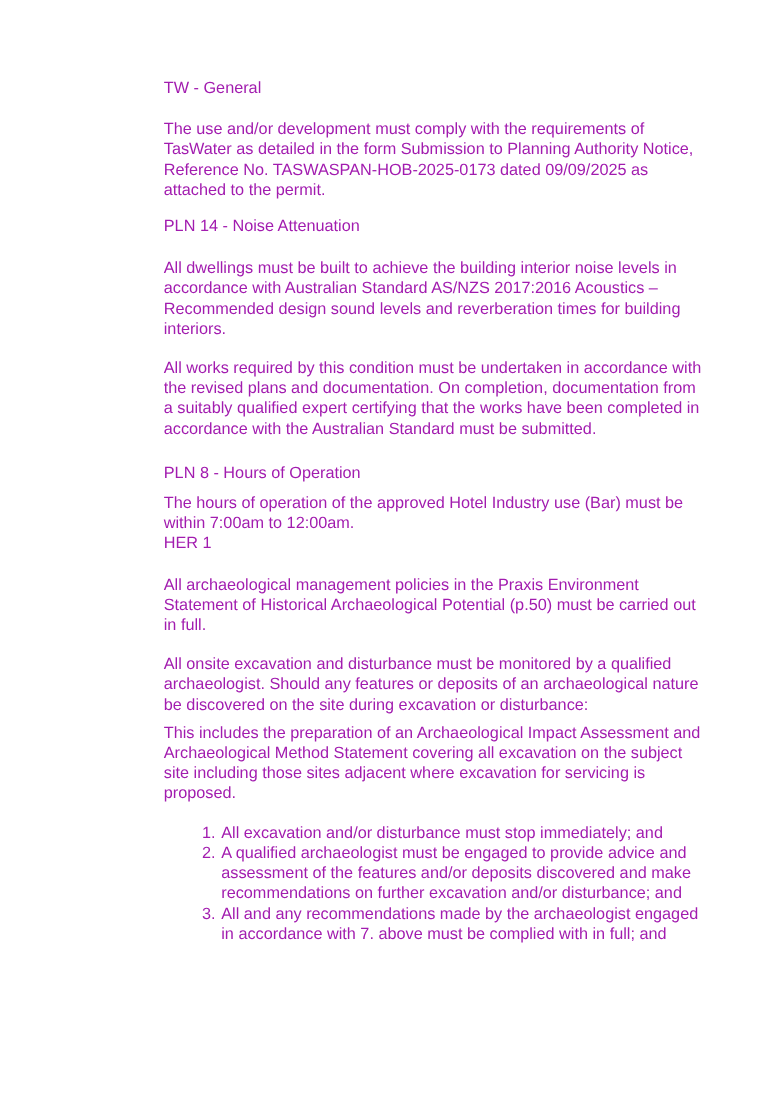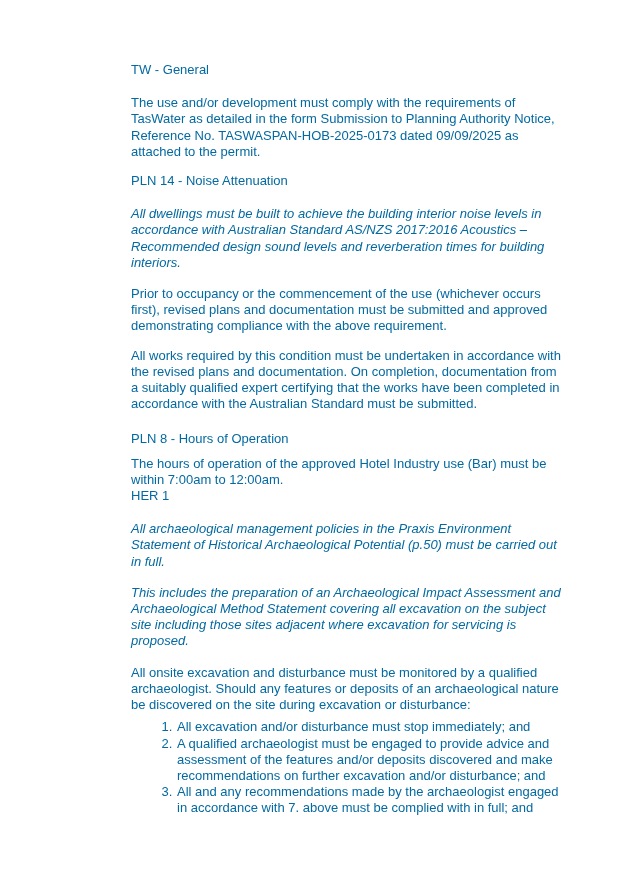--- a/index.html
+++ b/index.html
@@ -7,21 +7,21 @@
     padding: 0;
     background: #ffffff;
   }
   .page {
     position: relative;
     width: 622px;
     height: 880px;
     background: #ffffff;
     overflow: hidden;
     font-family: "Liberation Sans", "DejaVu Sans", sans-serif;
-    color: #0369a1;
+    color: #a21caf;
   }
   .content {
     position: absolute;
     left: 131px;
     top: 62px;
     width: 432px;
     font-size: 13px;
     line-height: 16.2px;
     text-align: left;
   }
@@ -35,47 +35,46 @@
     list-style: decimal outside;
   }
   .num-list li {
     margin: 0;
     padding: 0 0 0 1px;
   }
   
   .mb6  { margin-bottom: 6px; }
   .mb8  { margin-bottom: 8px; }
   .mb13 { margin-bottom: 13px; }
-  .mb15 { margin-bottom: 15px; font-style: italic; }
+  .mb15 { margin-bottom: 15px; }
   .mb17 { margin-bottom: 17px; }
   .mb18 { margin-bottom: 13px; }
   .mb19 { margin-bottom: 19px; }
   .mb21 { }
 </style>
 </head>
 <body>
 
 <div class="page">
   <div class="content">
 
     <p class="heading mb17">TW - General</p>
     <p class="para mb18">The use and/or development must comply with the requirements of TasWater as detailed in the form Submission to Planning Authority Notice, Reference No. TASWASPAN-HOB-2025-0173 dated 09/09/2025 as attached to the permit.</p>
 
     <p class="heading mb17">PLN 14 - Noise Attenuation</p>
     <p class="para mb15">All dwellings must be built to achieve the building interior noise levels in accordance with Australian Standard AS/NZS 2017:2016 Acoustics – Recommended design sound levels and reverberation times for building interiors.</p>
-    <p class="para mb13">Prior to occupancy or the commencement of the use (whichever occurs first), revised plans and documentation must be submitted and approved demonstrating compliance with the above requirement.</p>
     <p class="para mb19">All works required by this condition must be undertaken in accordance with the revised plans and documentation. On completion, documentation from a suitably qualified expert certifying that the works have been completed in accordance with the Australian Standard must be submitted.</p>
 
     <p class="heading mb8">PLN 8 - Hours of Operation</p>
     <p class="para mb21">The hours of operation of the approved Hotel Industry use (Bar) must be within 7:00am to 12:00am.</p>
 
     <p class="heading mb17">HER 1</p>
     <p class="para mb15">All archaeological management policies in the Praxis Environment Statement of Historical Archaeological Potential (p.50) must be carried out in full.</p>
+    <p class="para mb6">All onsite excavation and disturbance must be monitored by a qualified archaeologist. Should any features or deposits of an archaeological nature be discovered on the site during excavation or disturbance:</p>
     <p class="para mb15">This includes the preparation of an Archaeological Impact Assessment and Archaeological Method Statement covering all excavation on the subject site including those sites adjacent where excavation for servicing is proposed.</p>
-    <p class="para mb6">All onsite excavation and disturbance must be monitored by a qualified archaeologist. Should any features or deposits of an archaeological nature be discovered on the site during excavation or disturbance:</p>
 
     <ol class="num-list">
       <li>All excavation and/or disturbance must stop immediately; and</li>
       <li>A qualified archaeologist must be engaged to provide advice and assessment of the features and/or deposits discovered and make recommendations on further excavation and/or disturbance; and</li>
       <li>All and any recommendations made by the archaeologist engaged in accordance with 7. above must be complied with in full; and</li>
     </ol>
 
   </div>
 </div>
 

